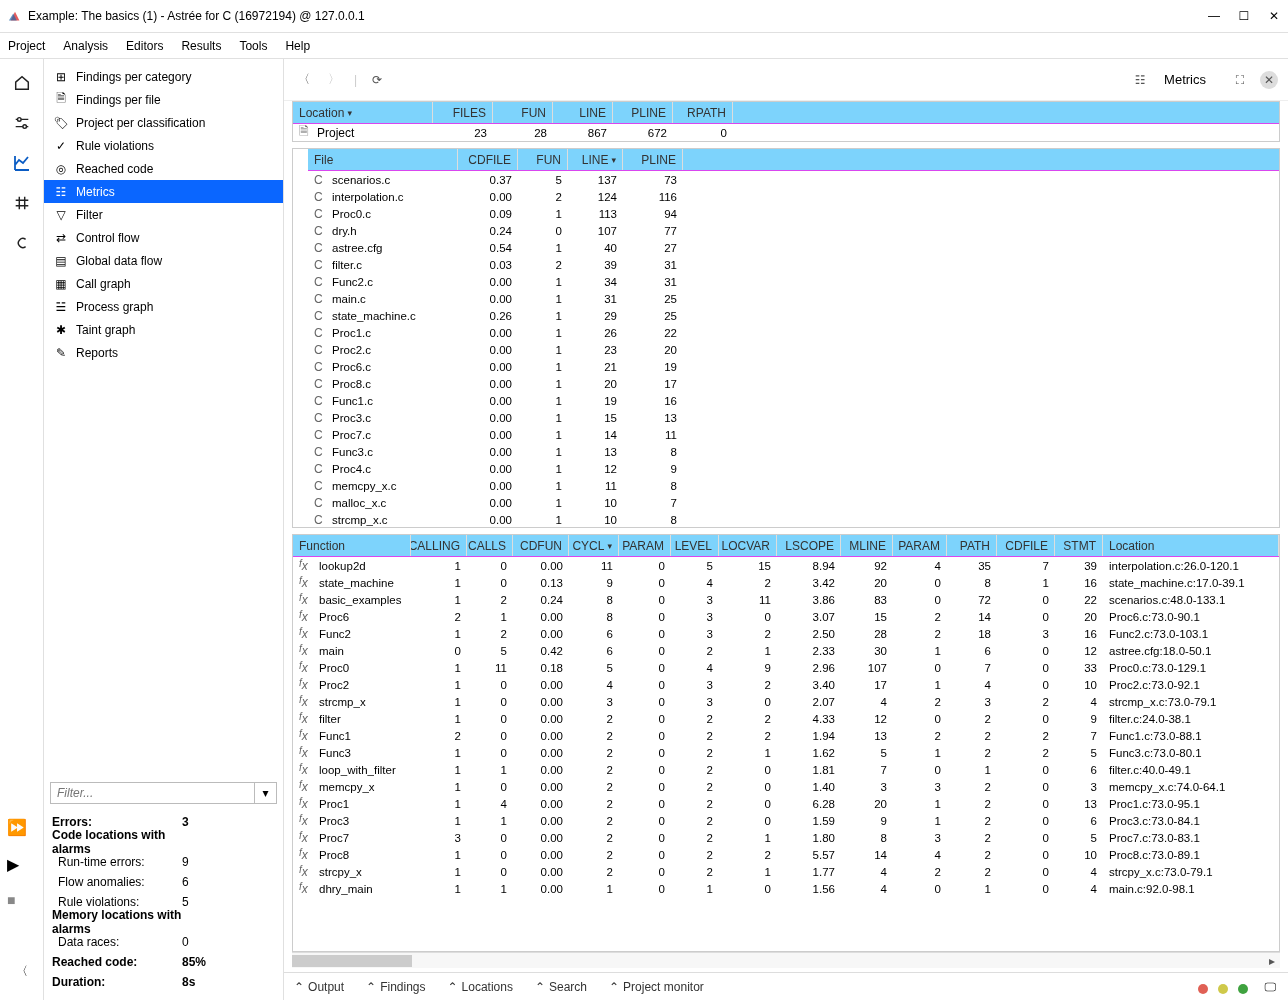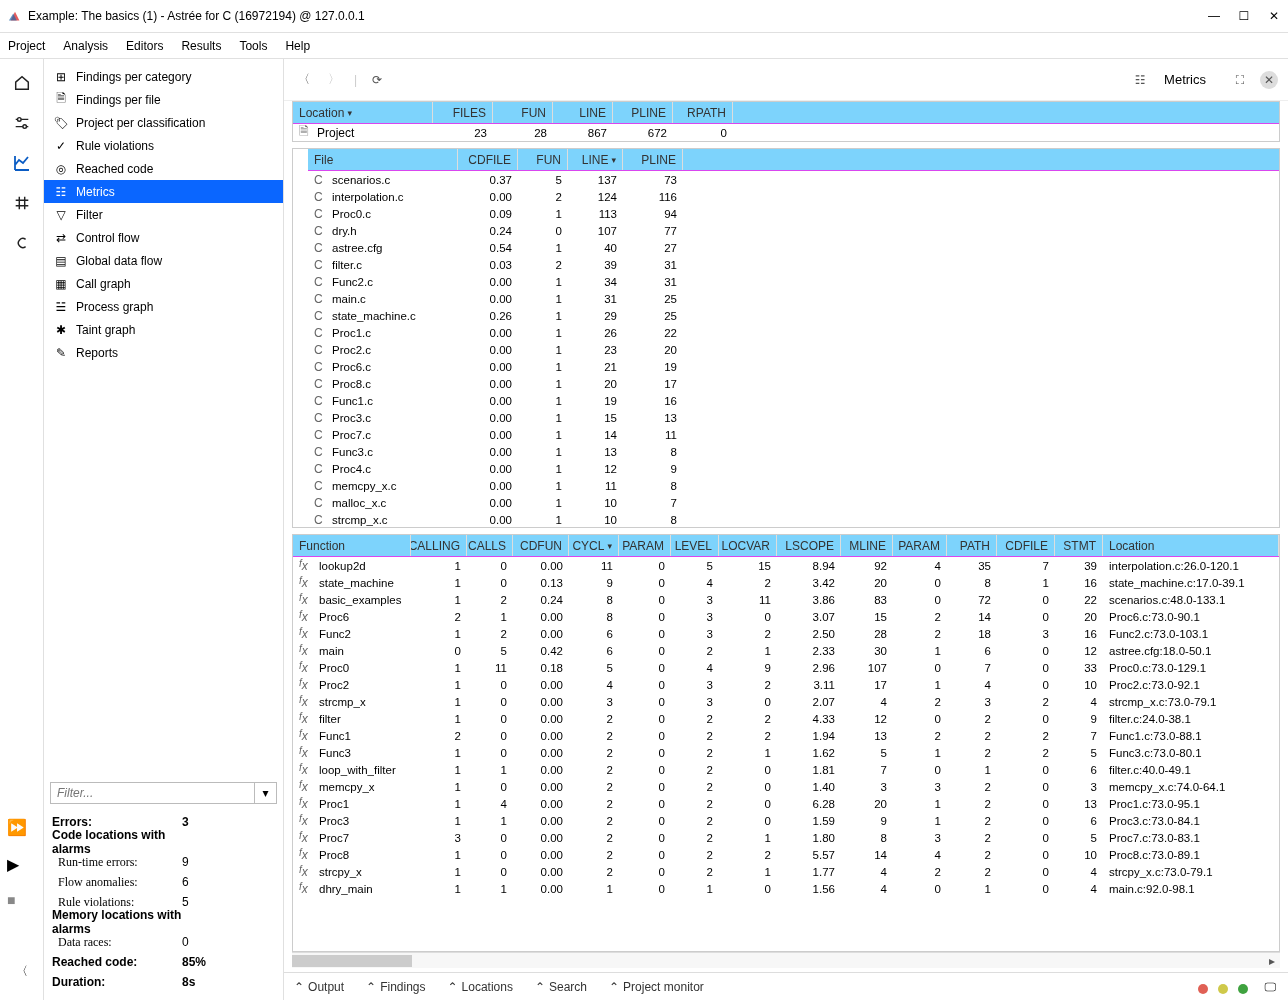--- a/index.html
+++ b/index.html
@@ -24,21 +24,21 @@
   .navitem { height:23px; display:flex; align-items:center; padding-left:10px; gap:8px; cursor:default;}
   .navitem.sel { background:#0a66ff; color:#fff; }
   .navicon { width:14px; display:inline-flex; justify-content:center;}
   .filterrow { display:flex; border:1px solid #bbb; margin:4px 6px; height:22px; }
   .filterrow input { flex:1; border:none; padding:0 6px; outline:none; font-style:italic; color:#888;}
   .filterrow .dd { width:22px; border-left:1px solid #bbb; display:flex; align-items:center; justify-content:center;}
   .summary { padding: 4px 8px 8px 8px; font-size:12px; }
   .sumrow { display:flex; height:20px; align-items:center;}
   .sumrow .lab { width: 130px;}
   .sumrow.b .lab, .sumrow.b .val { font-weight:700;}
-  .sumrow.indent .lab { padding-left:6px;font-family:Liberation Serif, serif;}
+  .sumrow.indent .lab { padding-left:6px;}
   
   .content { flex:1; display:flex; flex-direction:column; min-width:0; min-height:0;}
   .toolbar { height:42px; display:flex; align-items:center; padding:0 10px; gap:10px; border-bottom:1px solid #eee;}
   .toolbar .sp { flex:1; }
   .tbtn { width:20px;height:20px;display:flex;align-items:center;justify-content:center;color:#555;}
   .metrics-label { font-size:13px; margin-left:4px;}
   
   .tbl { border:1px solid #ccc; margin:0 8px 6px 8px; }
   .tbl.scroll { flex:1; overflow:auto; margin-bottom:0;}
   .thdr { display:flex; background:#7dd3fc; border-bottom:1px solid #d946ef; height:22px; align-items:center;}
@@ -579,21 +579,21 @@
           </div>
           <div class="trow">
             <span class="c c1 txt"><span class="fx">f<sub>x</sub></span>Proc2</span>
             <span class="c c2 num">1</span>
             <span class="c c3 num">0</span>
             <span class="c c4 num">0.00</span>
             <span class="c c5 num">4</span>
             <span class="c c6 num">0</span>
             <span class="c c7 num">3</span>
             <span class="c c8 num">2</span>
-            <span class="c c9 num">3.11</span>
+            <span class="c c9 num">3.40</span>
             <span class="c c10 num">17</span>
             <span class="c c11 num">1</span>
             <span class="c c12 num">4</span>
             <span class="c c13 num">0</span>
             <span class="c c14 num">10</span>
             <span class="c c15 txt">Proc2.c:73.0-92.1</span>
           </div>
           <div class="trow">
             <span class="c c1 txt"><span class="fx">f<sub>x</sub></span>strcmp_x</span>
             <span class="c c2 num">1</span>

